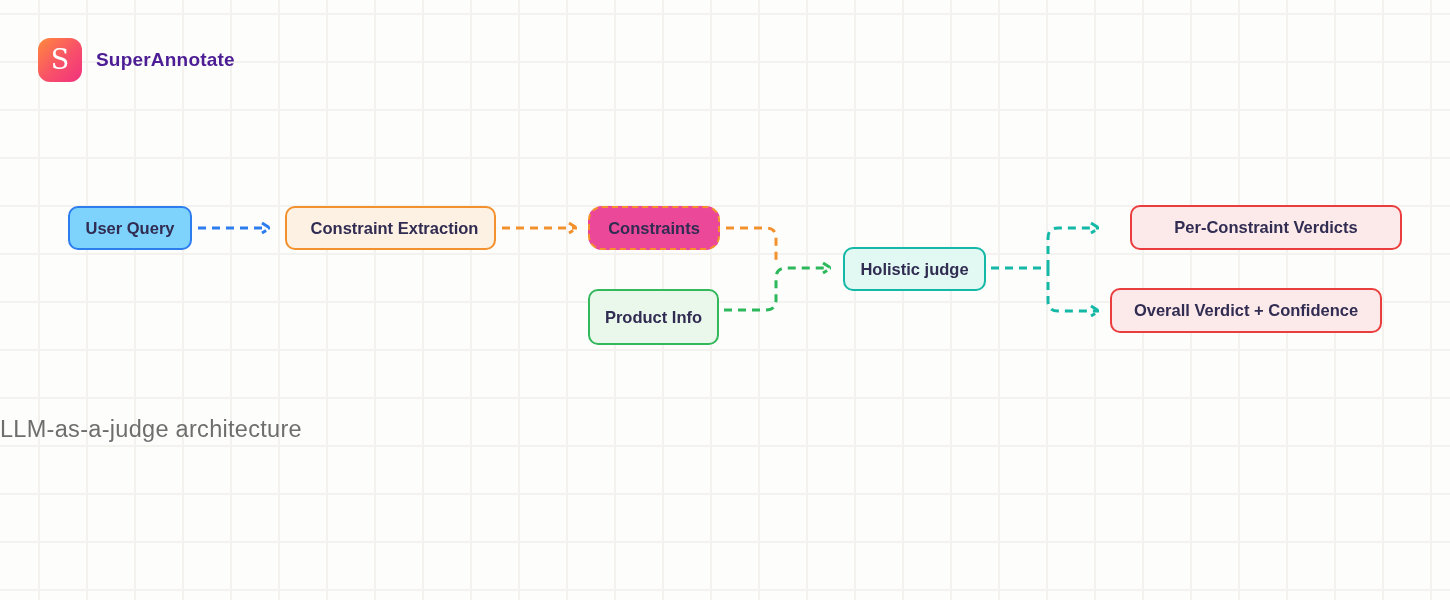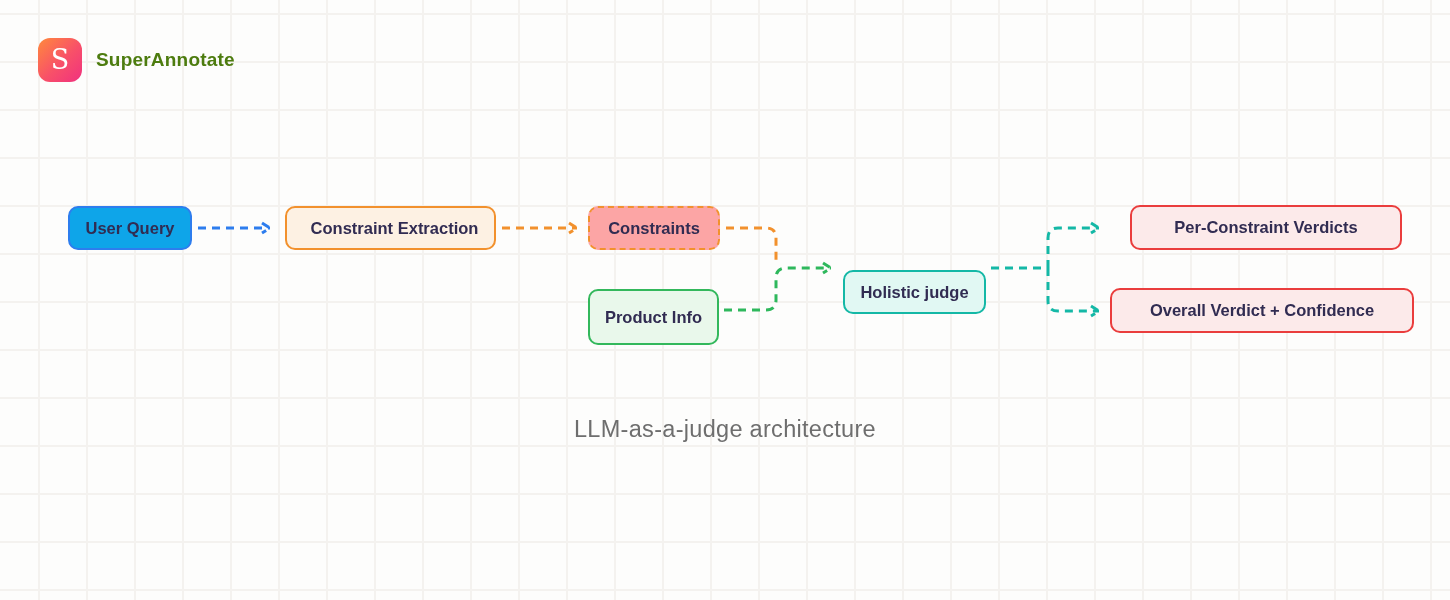--- a/index.html
+++ b/index.html
@@ -42,51 +42,51 @@
     font-family: "DejaVu Serif", serif;
     font-size: 27px;
     line-height: 1;
     color: #ffffff;
     transform: translateY(-1px);
   }
   .brand-name {
     font-size: 19px;
     font-weight: 700;
     letter-spacing: 0.2px;
-    color: #4d7c0f;
+    color: #4c1d95;
   }
 
   
   .node {
     position: absolute;
     display: flex;
     align-items: center;
     justify-content: center;
     border-radius: 10px;
     border: 2.5px solid;
     font-size: 16.5px;
     font-weight: 600;
     color: #312c52;
     box-sizing: border-box;
     white-space: nowrap;
   }
-  .node.blue   { border-color: #2d7dee; background: #0ea5e9; }
+  .node.blue   { border-color: #2d7dee; background: #7dd3fc; }
   .node.orange { border-color: #f2912d; background: #fdf1e3; padding-left: 8px; }
-  .node.orange-dashed { border-color: #f2912d; border-style: dashed; background: #fca5a5; }
+  .node.orange-dashed { border-color: #f2912d; border-style: dashed; background: #ec4899; border-radius: 14px; }
   .node.green  { border-color: #33b85c; background: #e9f8eb; }
-  .node.teal   { border-color: #14b8a6; background: #e1f8f3; margin-top: 23px; }
+  .node.teal   { border-color: #14b8a6; background: #e1f8f3; }
   .node.red    { border-color: #ea3d3d; background: #fceaea; }
 
   #n-user-query   { left: 68px;  top: 206px; width: 124px; height: 44px; }
   #n-constraint-extraction { left: 285px; top: 206px; width: 211px; height: 44px; }
   #n-constraints  { left: 588px; top: 206px; width: 132px; height: 44px; }
   #n-product-info { left: 588px; top: 289px; width: 131px; height: 56px; }
   #n-holistic-judge { left: 843px; top: 247px; width: 143px; height: 44px; }
   #n-per-constraint-verdicts { left: 1110px; top: 205px; width: 272px; height: 45px; margin-left: 20px; }
-  #n-overall-verdict { left: 1110px; top: 288px; width: 304px; height: 45px; }
+  #n-overall-verdict { left: 1110px; top: 288px; width: 272px; height: 45px; }
 
   
   #edges {
     position: absolute;
     left: 0;
     top: 0;
     pointer-events: none;
   }
   #edges path {
     fill: none;
@@ -94,21 +94,21 @@
     stroke-dasharray: 8 6;
     stroke-linecap: butt;
   }
 
   
   .caption {
     position: absolute;
     left: 0;
     top: 416px;
     width: 100%;
-    text-align: center;
+    text-align: left;
     font-size: 23.5px;
     font-weight: 400;
     letter-spacing: 0.3px;
     color: #6e6e6e;
   }
 </style>
 </head>
 <body>
 
 <div class="brand">

